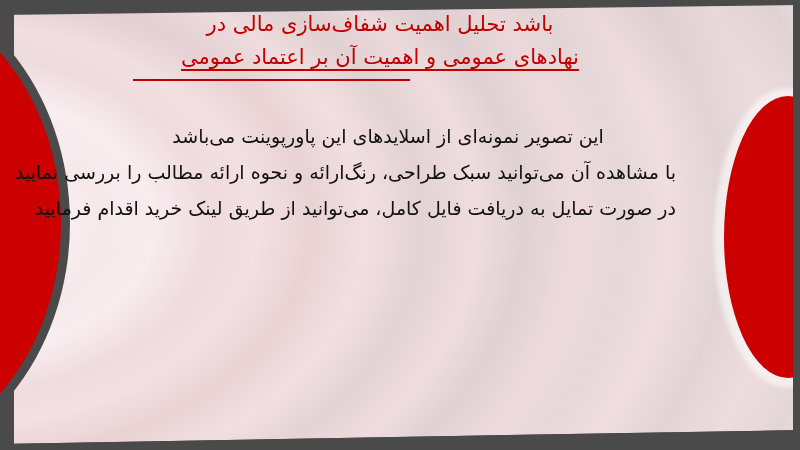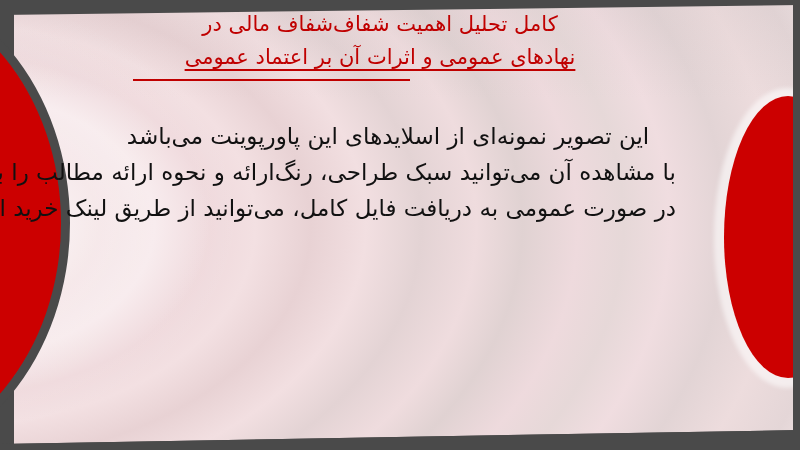--- a/index.html
+++ b/index.html
@@ -159,21 +159,21 @@
     border-top:2px solid #c00000;
   }
 
   .body{
     position:absolute;
     left:100px;top:118px;
     width:576px;
     text-align:center;
     direction:rtl;
     color:#111111;
-    font-size:23px;
+    font-size:19px;
     line-height:36px;
     font-weight:400;
     white-space:nowrap;
   }
   .body div{ white-space:nowrap; }
 </style>
 </head>
 <body>
 
 <div class="slide">
@@ -190,25 +190,25 @@
   <div class="red-left-ring"></div>
 
   <div class="edge-top"></div>
   <div class="edge-bottom"></div>
   <div class="edge-left"></div>
   <div class="edge-right"></div>
 
   <div class="content">
 
     <div class="title">
-      <div class="l1">کامل تحلیل اهمیت شفاف‌شفاف مالی در</div>
-      <div class="l2">نهادهای عمومی و اثرات آن بر اعتماد عمومی</div>
+      <div class="l1">باشد تحلیل اهمیت شفاف‌سازی مالی در</div>
+      <div class="l2">نهادهای عمومی و اهمیت آن بر اعتماد عمومی</div>
     </div>
     <div class="title-rule"></div>
 
     <div class="body">
       <div>این تصویر نمونه‌ای از اسلایدهای این پاورپوینت می‌باشد</div>
       <div>با مشاهده آن می‌توانید سبک طراحی، رنگ‌ارائه و نحوه ارائه مطالب را بررسی نمایید</div>
-      <div>در صورت عمومی به دریافت فایل کامل، می‌توانید از طریق لینک خرید اقدام فرمایید</div>
+      <div>در صورت تمایل به دریافت فایل کامل، می‌توانید از طریق لینک خرید اقدام فرمایید</div>
     </div>
 
   </div>
 </div>
 
 </body></html>

